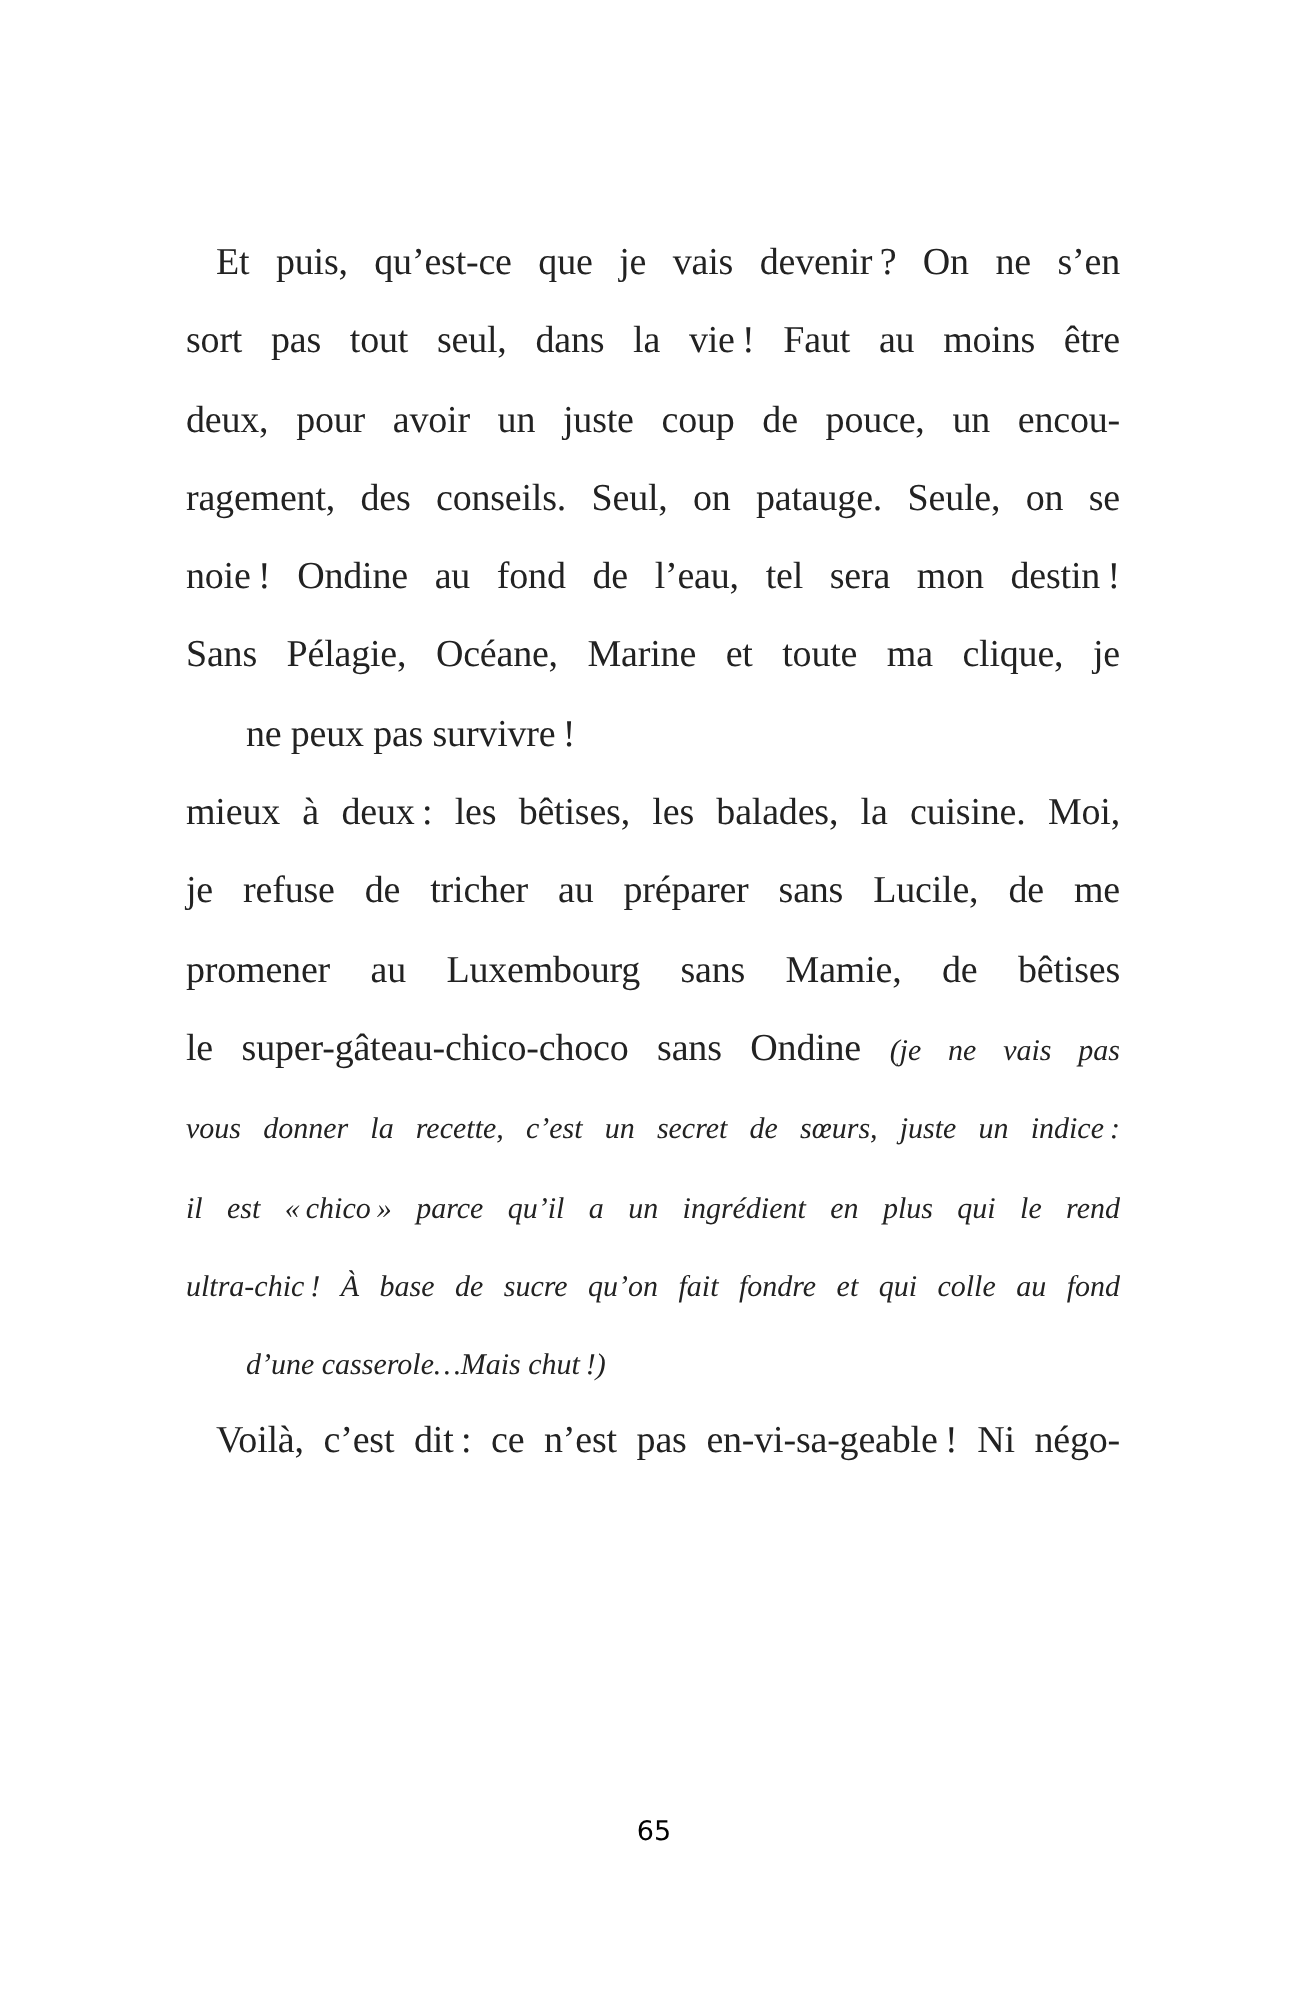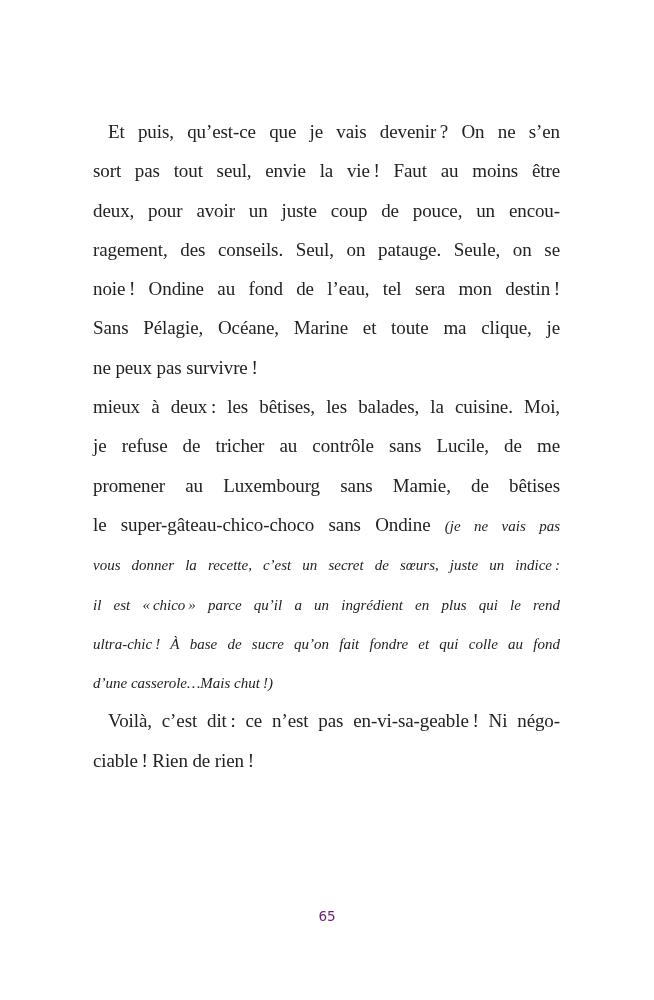--- a/index.html
+++ b/index.html
@@ -32,20 +32,21 @@
     line-height: 39.3px;
     height: 39.3px;
     letter-spacing: -0.1px;
     text-align: justify;
     text-align-last: justify;
     -moz-text-align-last: justify;
     white-space: normal;
   }
   .line.last {
     text-align-last: left;
+    margin-left: 30px;
     -moz-text-align-last: left;
   }
   .line.indent {
     text-indent: 15px;
   }
   .run {
     font-size: inherit;
   }
   .run-small {
     font-size: 15px;
@@ -54,46 +55,45 @@
   }
   .folio {
     position: absolute;
     top: 908px;
     left: 0;
     width: 100%;
     text-align: center;
     font-family: "DejaVu Sans", "Liberation Sans", sans-serif;
     font-size: 13.5px;
     line-height: 17px;
-    color: #701a75;
+    color: #000000;
   }
 </style>
 </head>
 <body>
 
 <div class="page">
   <div class="text-block" id="text-block">
       <div class="para">
         <div class="line indent"><span class="run">Et puis, qu’est-ce que je vais devenir ? On ne s’en</span></div>
-        <div class="line"><span class="run">sort pas tout seul, envie la vie ! Faut au moins être</span></div>
+        <div class="line"><span class="run">sort pas tout seul, dans la vie ! Faut au moins être</span></div>
         <div class="line"><span class="run">deux, pour avoir un juste coup de pouce, un encou-</span></div>
         <div class="line"><span class="run">ragement, des conseils. Seul, on patauge. Seule, on se</span></div>
         <div class="line"><span class="run">noie ! Ondine au fond de l’eau, tel sera mon destin !</span></div>
         <div class="line"><span class="run">Sans Pélagie, Océane, Marine et toute ma clique, je</span></div>
         <div class="line last"><span class="run">ne peux pas survivre !</span></div>
       </div>
       <div class="para">
         <div class="line"><span class="run">mieux à deux : les bêtises, les balades, la cuisine. Moi,</span></div>
-        <div class="line"><span class="run">je refuse de tricher au contrôle sans Lucile, de me</span></div>
+        <div class="line"><span class="run">je refuse de tricher au préparer sans Lucile, de me</span></div>
         <div class="line"><span class="run">promener au Luxembourg sans Mamie, de bêtises</span></div>
         <div class="line"><span class="run">le super-gâteau-chico-choco sans Ondine </span><span class="run run-small">(je ne vais pas</span></div>
         <div class="line"><span class="run run-small">vous donner la recette, c’est un secret de sœurs, juste un indice :</span></div>
         <div class="line"><span class="run run-small">il est « chico » parce qu’il a un ingrédient en plus qui le rend</span></div>
         <div class="line"><span class="run run-small">ultra-chic ! À base de sucre qu’on fait fondre et qui colle au fond</span></div>
         <div class="line last"><span class="run run-small">d’une casserole…Mais chut !)</span></div>
       </div>
       <div class="para">
         <div class="line indent"><span class="run">Voilà, c’est dit : ce n’est pas en-vi-sa-geable ! Ni négo-</span></div>
-        <div class="line last"><span class="run">ciable ! Rien de rien !</span></div>
       </div>
     </div>
   <div class="folio">65</div>
 </div>
 
 </body></html>

